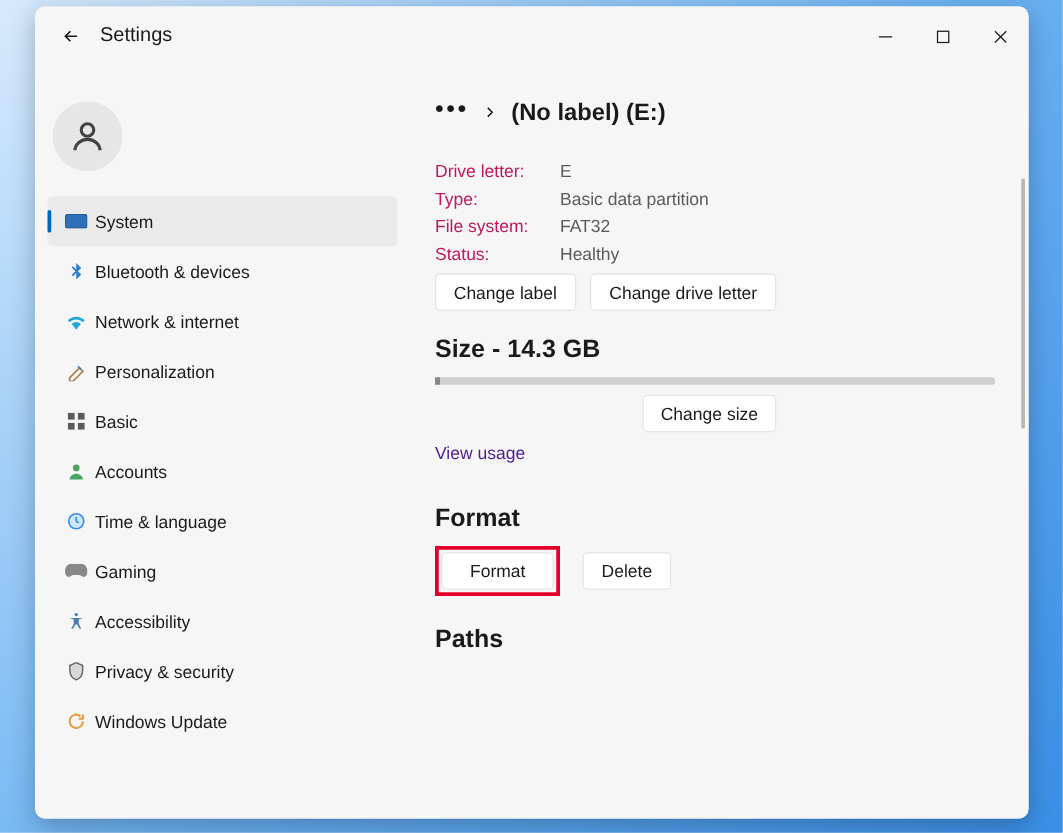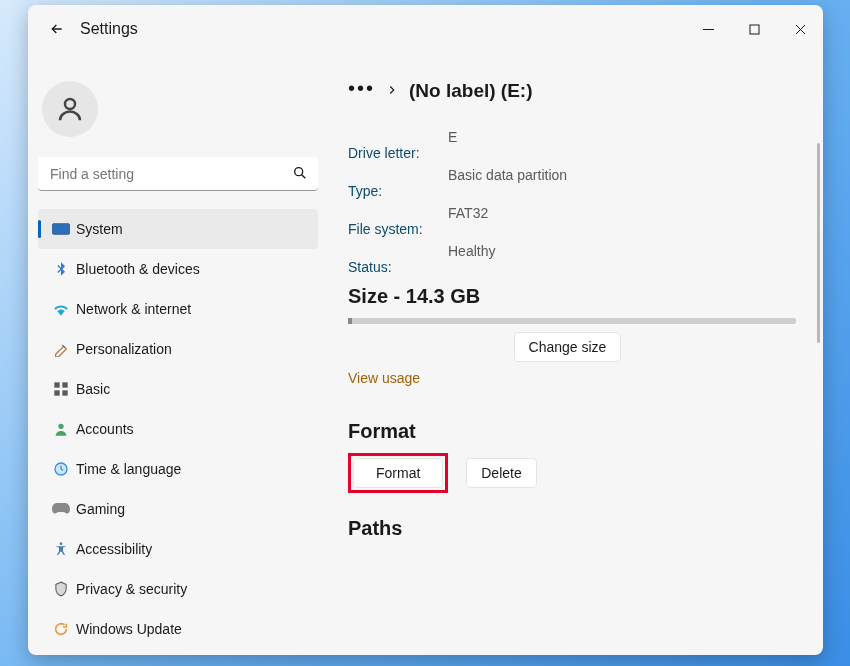--- a/index.html
+++ b/index.html
@@ -107,37 +107,37 @@
     position:absolute; right:3px; top:90px; width:3px; height:200px;
     background:#b8b8b8; border-radius:2px;
   }
   .breadcrumb {
     display:flex; align-items:center; gap:10px; margin-bottom:18px; height: 40px;
   }
   .bc-ell { font-size:20px; letter-spacing:2px; color:#1a1a1a; padding-bottom:6px;}
   .bc-chev svg { width:14px; height:14px; }
   .bc-title { font-size:19px; font-weight:700; }
   .kv { display:flex; font-size:14px; margin-bottom:6px; }
-  .kv .k { width:100px; color:#0c4a6e;margin-top:16px; }
+  .kv .k { width:100px; color:#be185d; }
   .kv .v { color:#5a5a5a; }
   .btn {
     display:inline-block; background:#fff;
     border:1px solid #e4e4e4; border-radius:4px;
     padding: 6px 14px; font-size:14px;
     margin-right:8px;
   }
   .btn-row { margin-top:8px; margin-bottom: 20px; }
   h2.section { font-size:20px; font-weight:600; margin: 10px 0 10px 0; }
   .size-bar {
     width: 448px; height:6px; background:#cfcfcf; border-radius:2px; margin: 10px 0 6px 0;
     position:relative;
   }
   .size-bar-fill { position:absolute; left:0; top:0; height:100%; width:1%; background:#888; }
   .size-labels { display:flex; justify-content:space-between; width:448px; font-size:14px; color:#5a5a5a; margin-bottom:14px;}
-  .link { color:#a16207; font-size:14px; margin-top:8px; display:inline-block; }
+  .link { color:#4c1d95; font-size:14px; margin-top:8px; display:inline-block; }
   .desc { font-size:14px; margin:6px 0 12px 0; }
   .highlight-box {
     display:inline-block; border:3px solid #e4002b;
     padding: 2px 2px;
   }
   .highlight-box .btn { margin:0; }
 </style>
 </head>
 <body>
 
@@ -176,29 +176,20 @@
     <div class="sidebar">
       <div class="profile">
         <div class="avatar">
           <svg viewBox="0 0 24 24">
               <circle cx="12" cy="8" r="4"></circle>
               <path d="M4 21c0-4 4-7 8-7s8 3 8 7"></path>
             </svg>
         </div>
       </div>
 
-      <div class="search">
-        <input type="text" placeholder="Find a setting" style="">
-        <span class="icon">
-          <svg width="16" height="16" viewBox="0 0 24 24" fill="none" stroke="#1a1a1a" stroke-width="2">
-              <circle cx="10" cy="10" r="6"></circle>
-              <line x1="20" y1="20" x2="14.5" y2="14.5"></line>
-            </svg>
-        </span>
-      </div>
 
       <div class="nav" id="nav">
           <div class="nav-item active">
             <span class="nav-icon">
               <svg width="18" height="12" viewBox="0 0 22 14">
                 <rect x="0.5" y="0.5" width="21" height="13" rx="1.5" fill="#2f6fb7" stroke="#255a96"></rect>
               </svg>
             </span>
             <span>System</span>
           </div>
@@ -316,20 +307,24 @@
         </div>
       <div class="kv">
           <span class="k">File system:</span>
           <span class="v">FAT32</span>
         </div>
       <div class="kv">
           <span class="k">Status:</span>
           <span class="v">Healthy</span>
         </div>
 
+      <div class="btn-row">
+        <span class="btn">Change label</span>
+        <span class="btn">Change drive letter</span>
+      </div>
 
       <h2 class="section">Size - 14.3 GB</h2>
       <div class="size-bar">
           <div class="size-bar-fill"></div>
         </div>
       <div class="btn-row" style="margin-bottom:0;text-align:center;">
         <span class="btn">Change size</span>
       </div>
       <a class="link">View usage</a>
 

